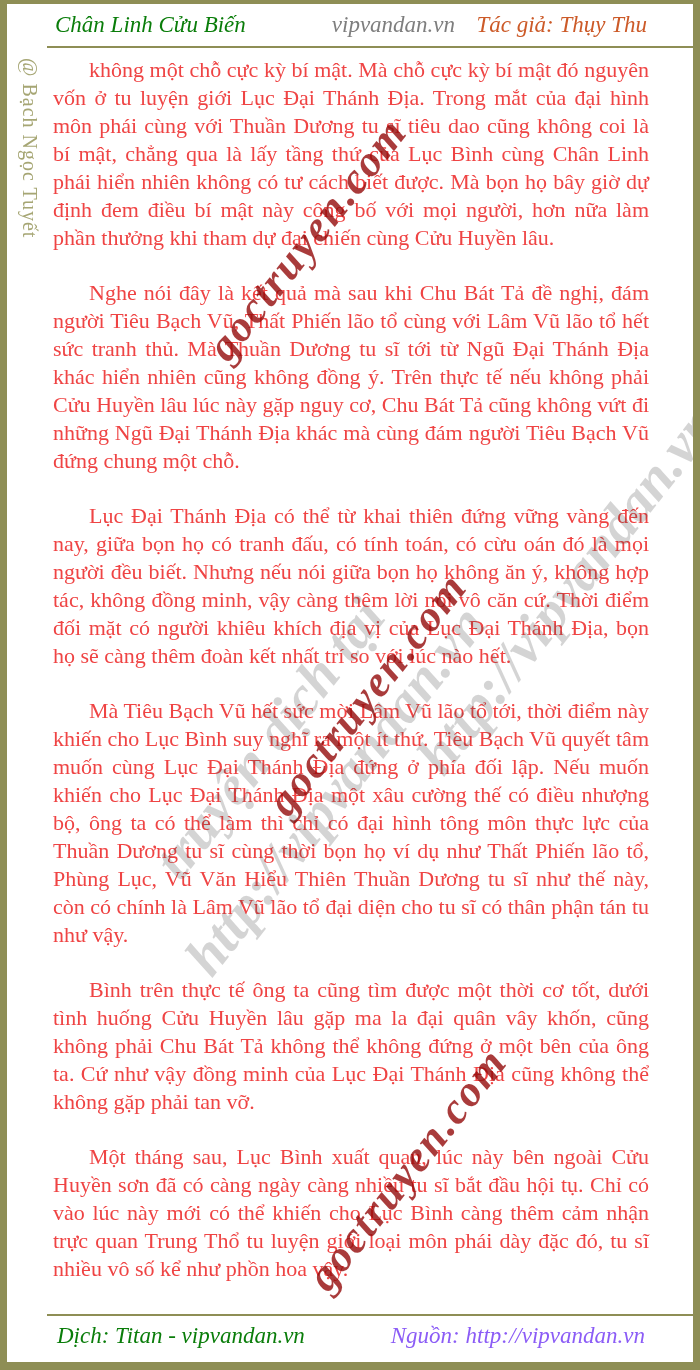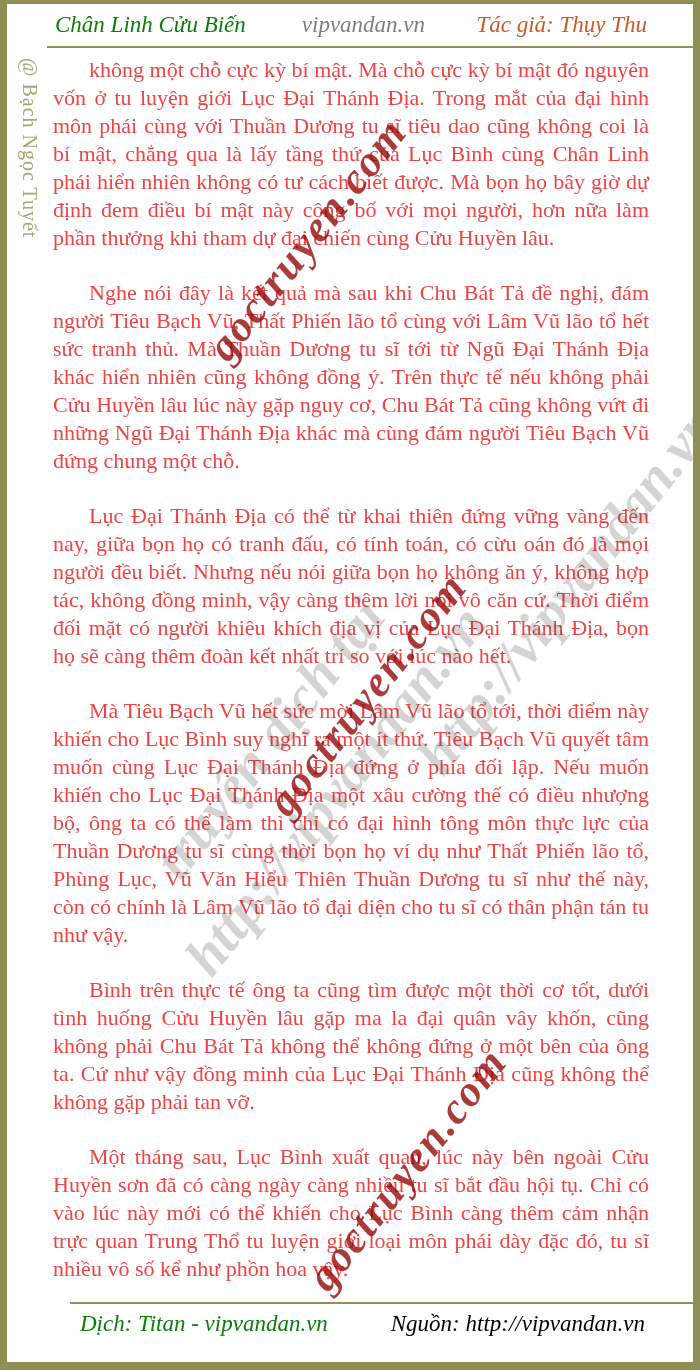--- a/index.html
+++ b/index.html
@@ -16,21 +16,21 @@
   }
   
   .hdr {
     display:flex; align-items:center;
     height:42px;
     font-style:italic;
     font-size:23px;
     white-space:nowrap;
   }
   .hdr .title   { color:#0a7d0a; margin-left:48px; }
-  .hdr .site    { color:#7e7e7e; margin-left:56px;font-family:Liberation Serif, serif; }
+  .hdr .site    { color:#7e7e7e; margin-left:86px;font-family:Liberation Serif, serif; }
   .hdr .author  { color:#cc5a28; margin-left:auto; margin-right:46px; }
   .rule {
     height:2px; background:#8e8e55;
     margin-left:40px;
   }
   
   .side-mark {
     position:absolute;
     left:34px; top:54px;
     transform-origin:0 0;
@@ -60,29 +60,29 @@
     white-space:nowrap;
     font-style:italic;
     font-weight:bold;
     transform:translate(-50%,-50%) rotate(-52deg);
     z-index:5;
   }
   .wm-red  { font-size:44px; color:rgba(148,10,10,0.80); letter-spacing:2px; }
   .wm-gray { font-size:56px; color:rgba(60,60,60,0.22); text-align:center; line-height:1.5; }
   .wm-gray div { white-space:nowrap; }
   
-  .footer-wrap { position:absolute; left:0; right:0; bottom:16px;margin-left:23px; }
+  .footer-wrap { position:absolute; left:0; right:0; bottom:4px; }
   .ftr {
     display:flex; justify-content:space-between; align-items:center;
     font-style:italic; font-size:23px;
     padding:7px 48px 9px 50px;
     white-space:nowrap;
   }
   .ftr .translator { color:#0a7d0a; }
-  .ftr .source     { color:#000000;font-style:italic; }
+  .ftr .source     { color:#8b5cf6;font-style:italic; }
 </style>
 </head>
 <body>
 
 <div class="page">
 
   <div class="hdr">
     <span class="title">Chân Linh Cửu Biến</span>
     <span class="site">vipvandan.vn</span>
     <span class="author">Tác giả: Thụy Thu</span>

